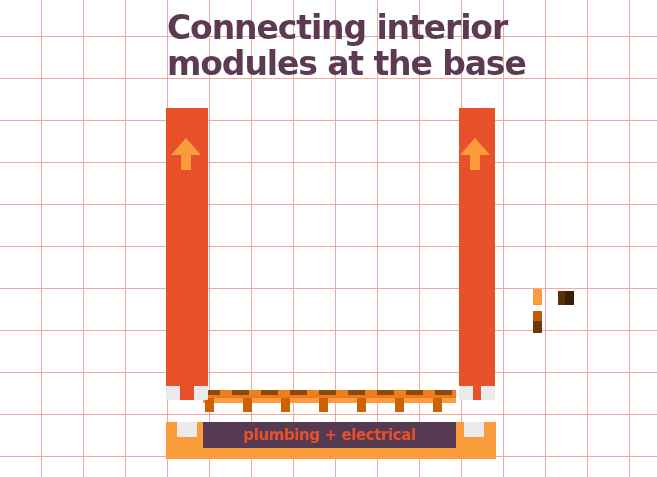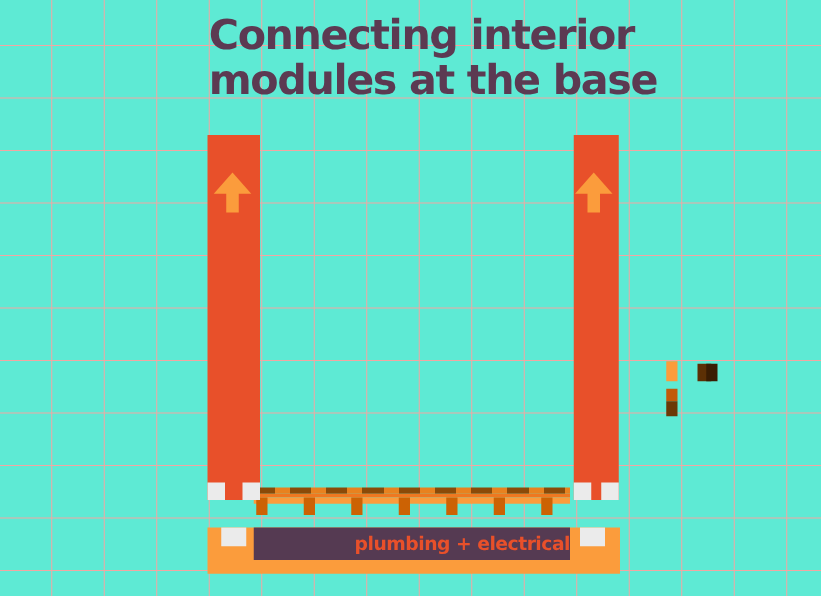--- a/index.html
+++ b/index.html
@@ -12,21 +12,21 @@
     height: 477px;
     font-family: "Liberation Sans", sans-serif;
     background: #ebebeb;
     overflow: hidden;
   }
 
   #stage {
     position: relative;
     width: 657px;
     height: 477px;
-    background: #5eead4;
+    background: #ffffff;
     overflow: hidden;
   }
 
   
   .grid-bg {
     position: absolute;
     left: 0; top: 0;
     width: 657px; height: 477px;
     background-image:
       linear-gradient(to right, #f4a6a2 1px, transparent 1px),
@@ -139,21 +139,21 @@
   #base-notch-right { left: 464px; }
 
   
   #service-bar {
     position: absolute;
     left: 203px; top: 422px;
     width: 253px; height: 26px;
     background: #553a52;
     display: flex;
     align-items: center;
-    justify-content: flex-end;
+    justify-content: center;
   }
   #service-label {
     color: #e8502a;
     font-family: "DejaVu Sans", sans-serif;
     font-weight: bold;
     font-size: 15px;
     letter-spacing: -0.4px;
     white-space: nowrap;
   }
 

